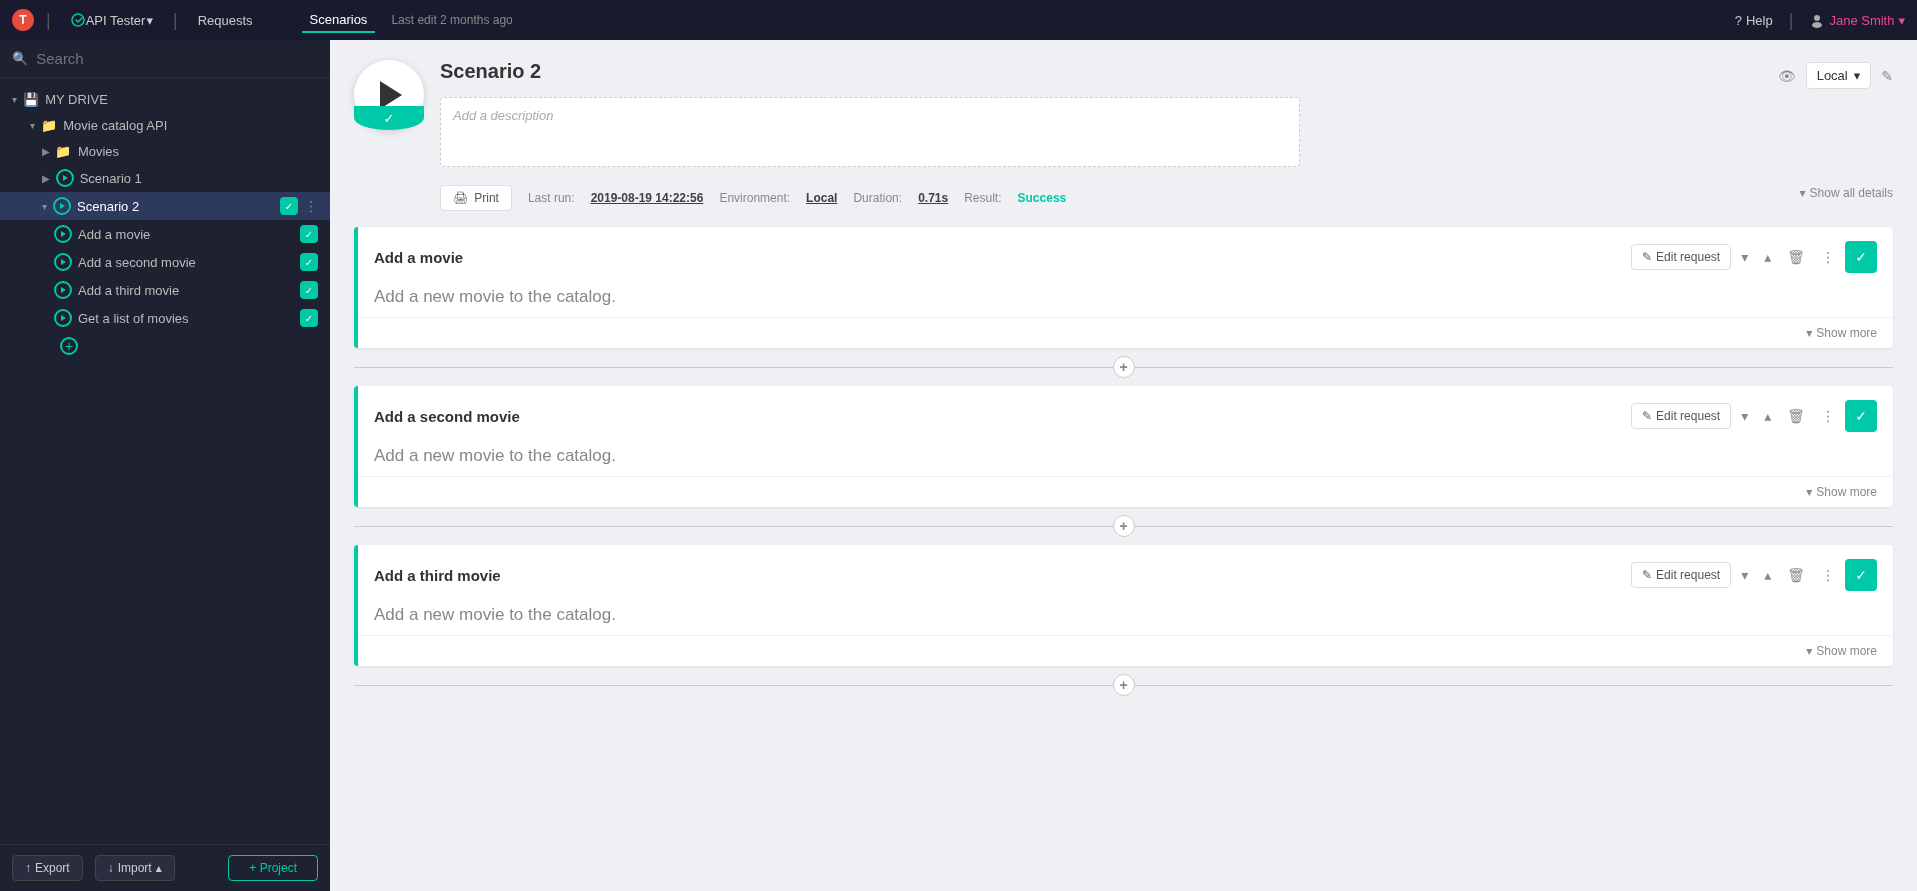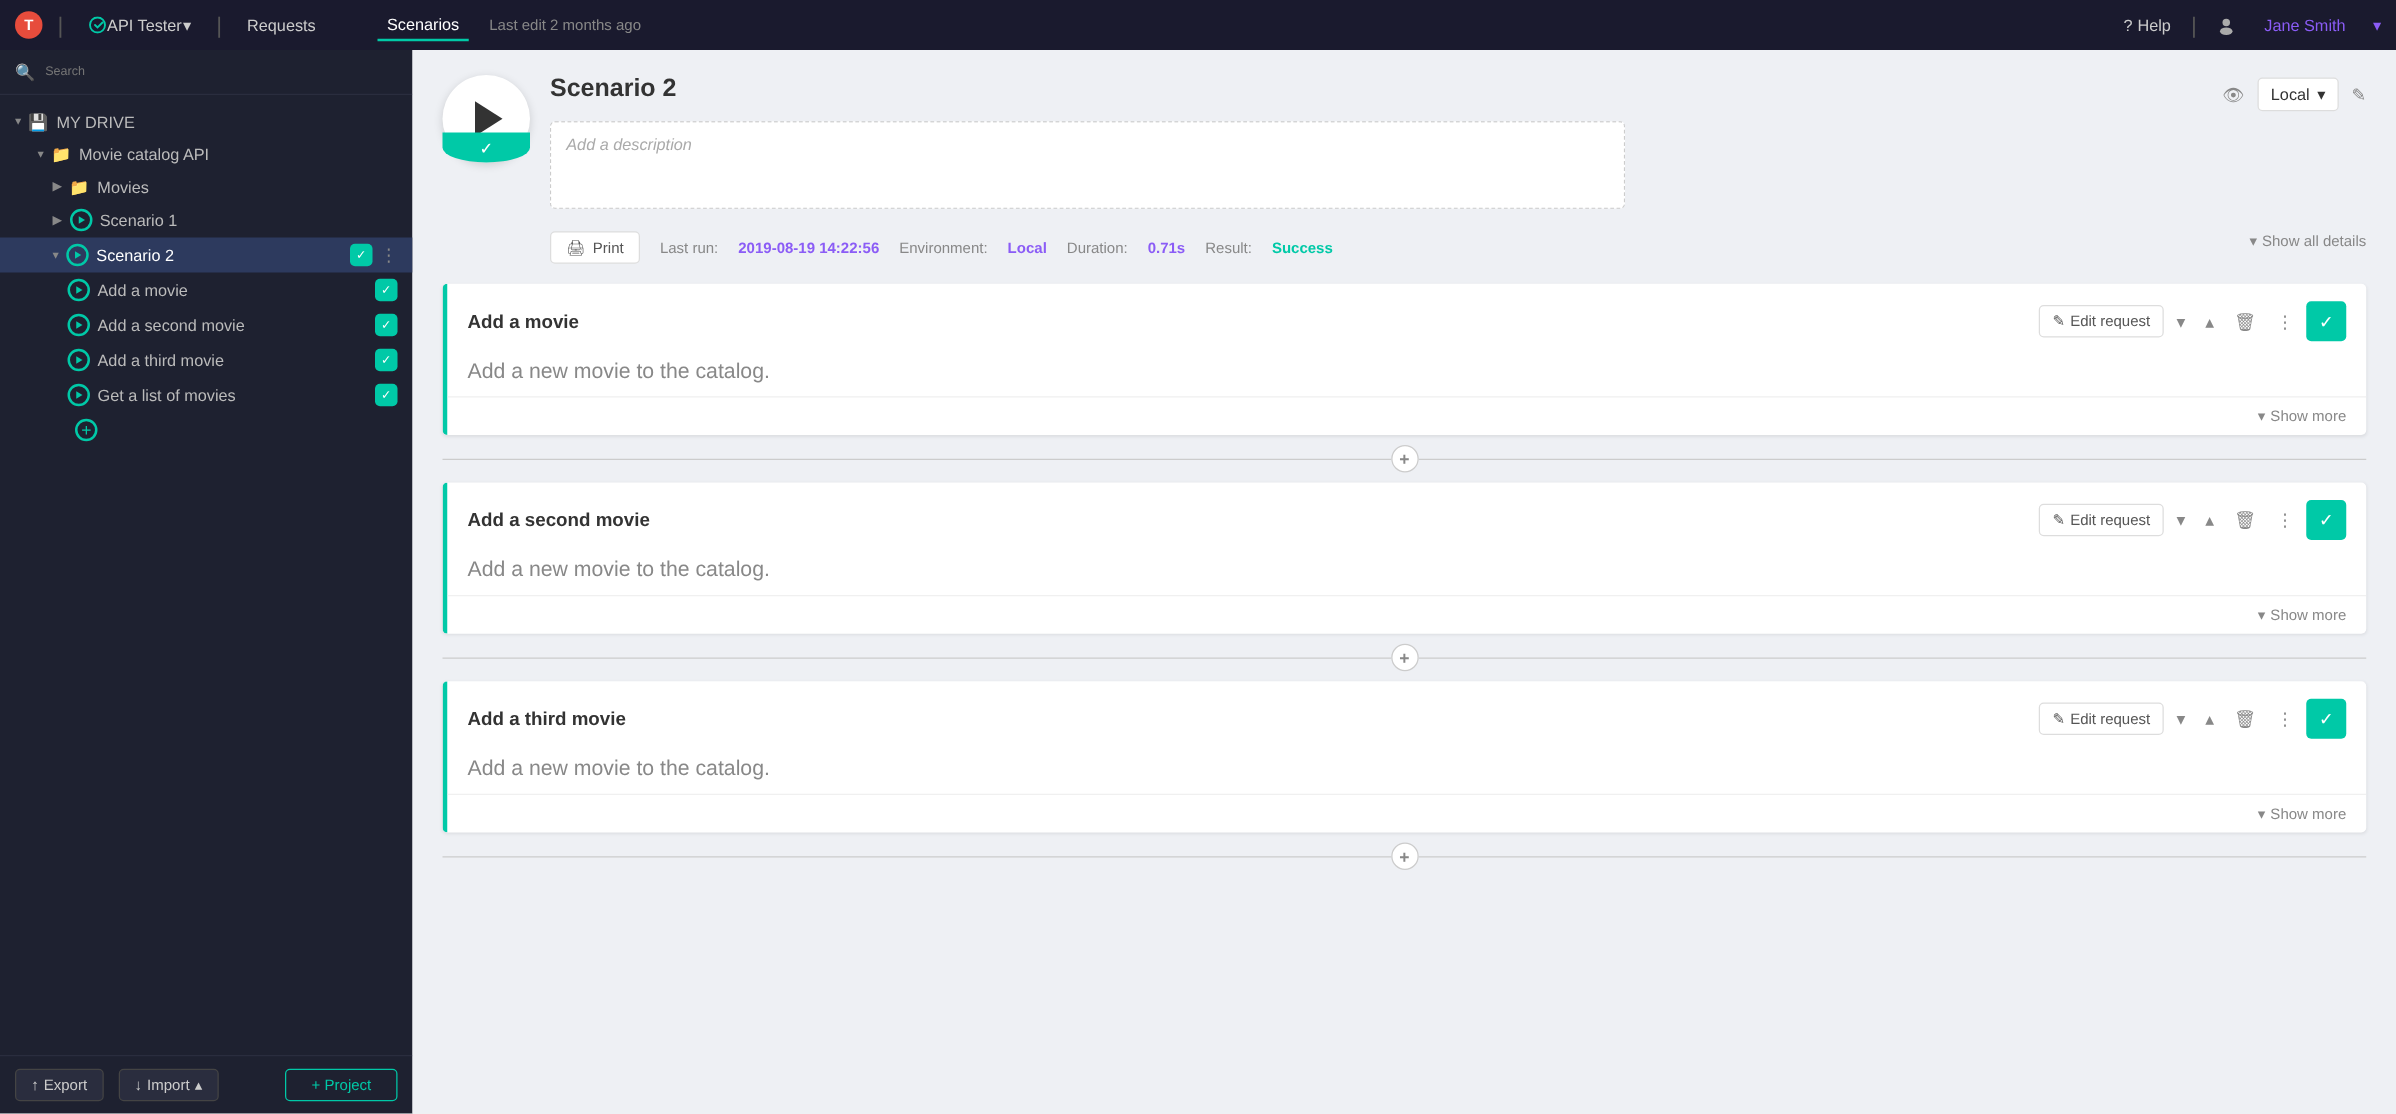--- a/index.html
+++ b/index.html
@@ -20,21 +20,21 @@
       display: flex; align-items: center; justify-content: center;
       color: white; font-weight: bold; font-size: 12px; flex-shrink: 0;
     }
     .top-nav-divider { color: #555; font-size: 18px; margin: 0 4px; }
     .top-nav-item {
       color: #ccc; font-size: 13px; cursor: pointer; padding: 4px 8px;
       display: flex; align-items: center; gap: 1px;
     }
     .top-nav-active { color: white; border-bottom: 2px solid #00c9a7; margin-left: 33px; }
     .top-nav-right { margin-left: auto; display: flex; align-items: center; gap: 12px; color: #ccc; font-size: 13px; }
-    .top-nav-right .user { color: #8b5cf6; display: flex; align-items: center; gap: 22px; cursor: pointer; }
+    .top-nav-right .user { color: #ec4899; display: flex; align-items: center; gap: 4px; cursor: pointer; }
     .top-nav-right .help { color: #ccc; display: flex; align-items: center; gap: 4px; cursor: pointer; }
     .nav-timestamp { color: #888; font-size: 12px; margin-left: 8px; }
 
     
     .main-layout { display: flex; flex: 1; overflow: hidden; }
 
     
     .sidebar {
       width: 330px;
       background: #1e2130;
@@ -48,21 +48,21 @@
       border-bottom: 1px solid #2a2d3e;
       display: flex;
       align-items: center;
       gap: 8px;
       color: #888;
       font-size: 13px;
       cursor: pointer;
     }
     .search-bar input {
       background: transparent; border: none; outline: none;
-      color: #f9a8d4; font-size: 10px; width: 100%;
+      color: #f9a8d4; font-size: 15px; width: 100%;
     }
     .sidebar-tree { flex: 1; overflow-y: auto; padding: 8px 0; }
     .tree-item {
       display: flex; align-items: center; gap: 6px;
       padding: 5px 12px; color: #bbb; font-size: 13px;
       cursor: pointer; position: relative;
     }
     .tree-item.active { background: #2d3a5e; color: white; }
     .tree-item .indent1 { margin-left: 12px; }
     .tree-item .indent2 { margin-left: 24px; }
@@ -133,21 +133,21 @@
       color: white; font-size: 13px;
     }
     .scenario-info { flex: 1; }
     .scenario-title { font-size: 20px; font-weight: 600; color: #333; margin-bottom: 8px; }
     .description-box {
       background: white; border: 1px dashed #ccc; border-radius: 4px;
       padding: 10px 12px; color: #aaa; font-size: 13px;
       min-height: 70px; width: 100%; max-width: 860px; font-style: italic;
     }
     .scenario-meta { display: flex; align-items: center; gap: 16px; margin-top: 10px; font-size: 12px; color: #888; }
-    .scenario-meta strong { color: #8b5cf6; }
+    .scenario-meta strong { color: #404040; text-decoration: underline; }
     .scenario-meta .result-success { color: #00c9a7; font-weight: 600; }
     .print-btn {
       background: white; border: 1px solid #ddd; border-radius: 4px;
       padding: 5px 12px; cursor: pointer; font-size: 12px; color: #555;
       display: flex; align-items: center; gap: 6px;
     }
     .env-select {
       background: white; border: 1px solid #ddd; border-radius: 4px;
       padding: 5px 10px; font-size: 13px; color: #333; cursor: pointer;
       display: flex; align-items: center; gap: 6px;

